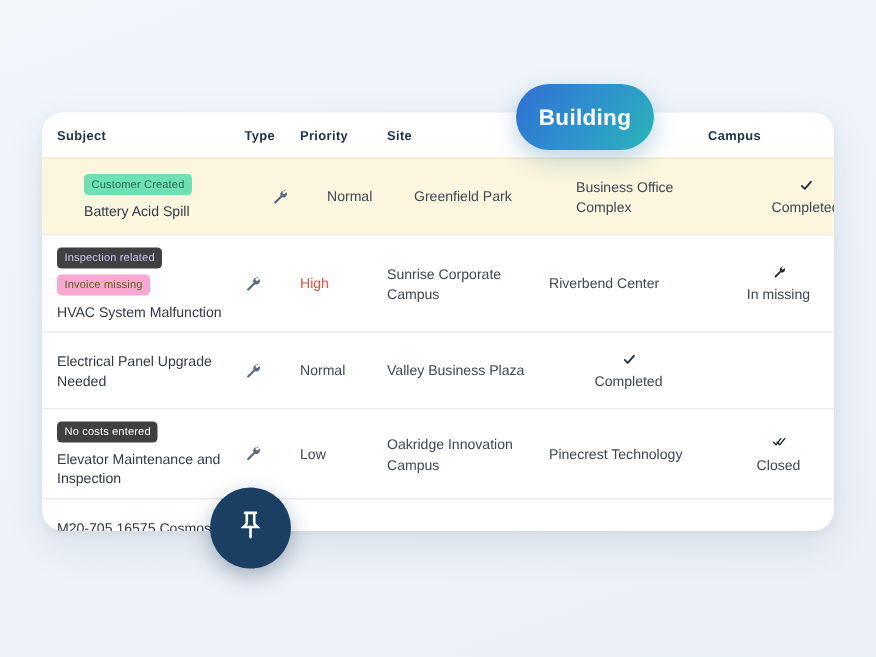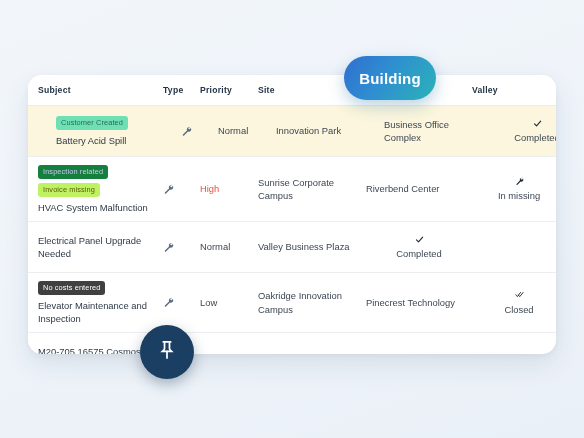--- a/index.html
+++ b/index.html
@@ -84,22 +84,22 @@
     display: inline-block;
     font-size: 7.4px;
     line-height: 1;
     padding: 3px 5px 3.5px 5px;
     border-radius: 3px;
     margin-bottom: 3.5px;
     white-space: nowrap;
     letter-spacing: 0.1px;
   }
   .badge-mint   { background: #6ee0b4; color: #2a6b52; }
-  .badge-purple { background: #15803d; color: #cdc3f8; }
-  .badge-yellow { background: #bef264; color: #5a5f05; }
+  .badge-purple { background: #404040; color: #cdc3f8; }
+  .badge-yellow { background: #f9a8d4; color: #5a5f05; }
   .badge-blue   { background: #404040; color: #ffffff; }
 
   
   .priority-normal { color: #3d4755; }
   .priority-high   { color: #e8513c; }
   .priority-low    { color: #3d4755; }
 
   
   .type-icon { display: block; }
   .type-icon svg { display: block; }
@@ -164,35 +164,35 @@
 <body>
 
 <div id="table-card">
 
   <div id="header-row" class="row">
     <div class="hcell">Subject</div>
     <div class="hcell">Type</div>
     <div class="hcell">Priority</div>
     <div class="hcell">Site</div>
     <div class="hcell">Building</div>
-    <div class="hcell">Valley</div>
+    <div class="hcell">Campus</div>
   </div>
 
   <div id="rows-container">
       <div class="row data-row highlight">
         <div class="cell subject-cell"><span class="badge badge-mint">Customer Created</span><br><span class="subject-title">Battery Acid Spill</span></div>
         <div class="cell">
           <span class="type-icon">
             <svg width="11" height="11" viewBox="0 0 24 24" fill="#5b6b82">
               <path d="M20.6 3.4a5.1 5.1 0 0 0-6.4.66 5.1 5.1 0 0 0-1.1 5.6L4.3 18.4a1.6 1.6 0 0 0 0 2.3 1.6 1.6 0 0 0 2.3 0l8.7-8.8a5.1 5.1 0 0 0 5.6-1.1 5.1 5.1 0 0 0 .67-6.4l-2.8 2.8-2.2-.6-.6-2.2 2.8-2.8z"></path>
             </svg>
           </span>
         </div>
         <div class="cell priority-normal">Normal</div>
-        <div class="cell">Innovation Park</div>
+        <div class="cell">Greenfield Park</div>
         <div class="cell">Business Office Complex</div>
         <div class="status-cell">
           <span class="status-ico">
             <svg width="9" height="9" viewBox="0 0 24 24" fill="none" stroke="#1f2a37" stroke-width="3" stroke-linecap="round" stroke-linejoin="round">
               <path d="M4 13l5.5 5.5L20.5 5.5"></path>
             </svg>
           </span>
           <span>Completed</span>
         </div>
       </div>

